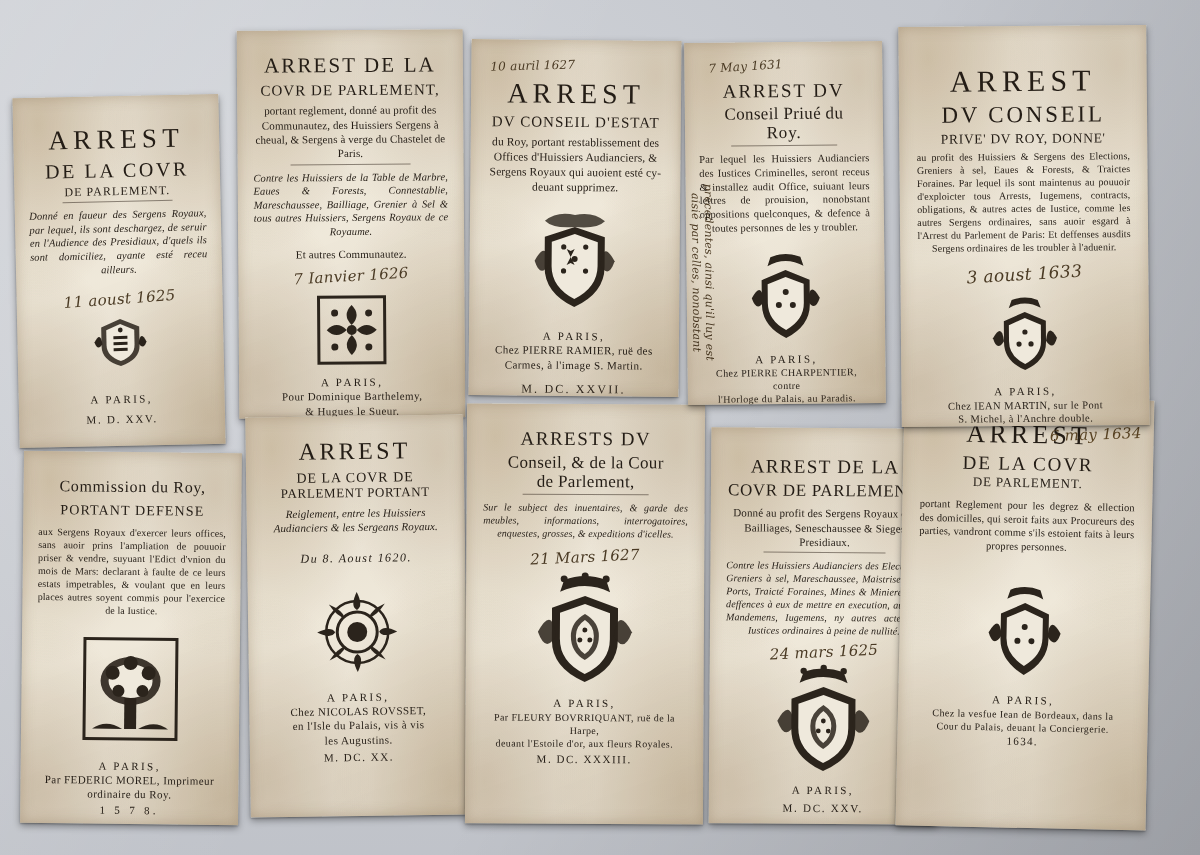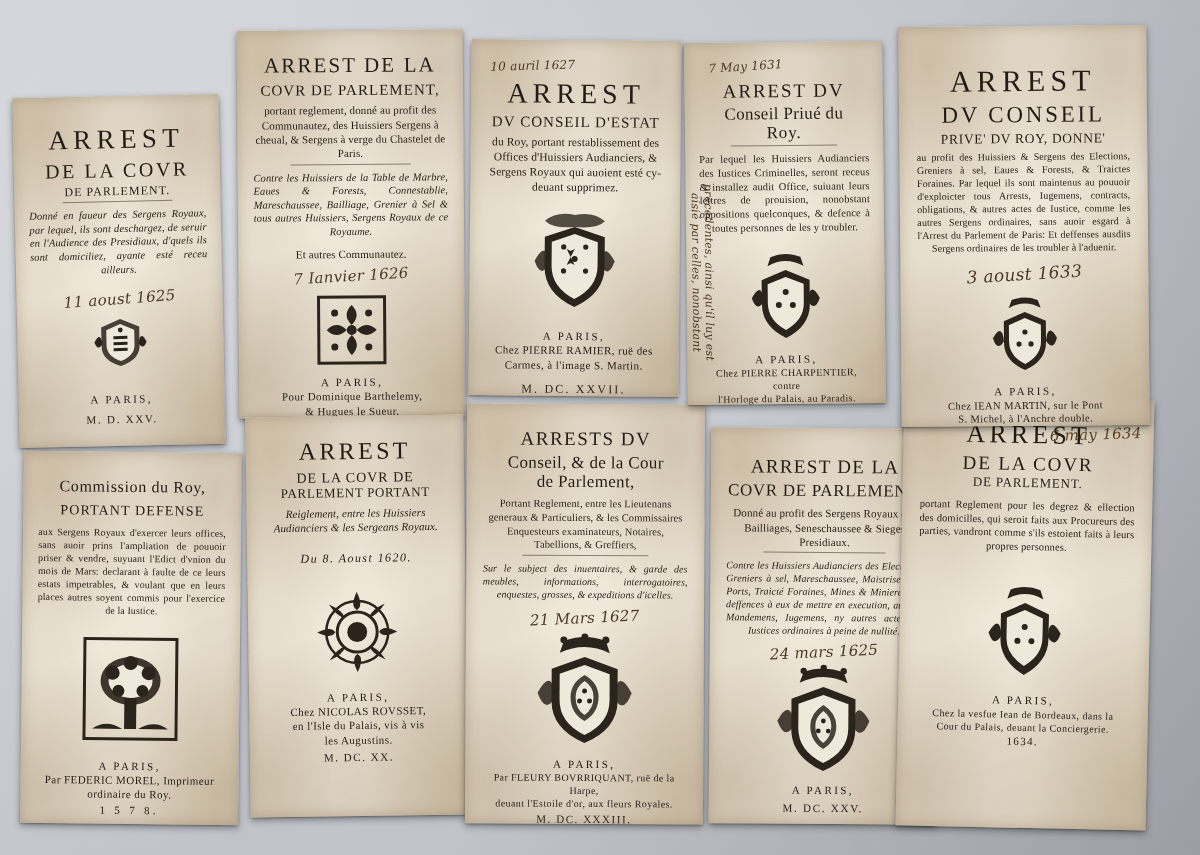--- a/index.html
+++ b/index.html
@@ -232,21 +232,20 @@
       <div class="imprint" style="letter-spacing:.18em;margin-top:10px;font-size:12px;">M. DC. XXVII.</div>
     </div>
     <div class="edge"></div>
   </div>
 
   <div class="sheet" style="left:466px;top:404px;width:238px;height:420px;transform:rotate(0.3deg);">
     <div class="inner" style="padding-top:24px;">
       <div class="ttl" style="font-size:19px;letter-spacing:.08em;">ARRESTS DV</div>
       <div class="ttl" style="font-size:17px;letter-spacing:.02em;margin-top:4px;">Conseil, &amp; de la Cour</div>
       <div class="ttl" style="font-size:17px;letter-spacing:.02em;">de Parlement,</div>
-      <div class="body" style="font-style:normal;font-size:10.5px;margin-top:6px;">Portant Reglement, entre les Lieutenans generaux &amp; Particuliers, &amp; les Commissaires Enquesteurs examinateurs, Notaires, Tabellions, &amp; Greffiers,</div>
       <div class="rule"></div>
       <div class="body just" style="font-size:10px;">Sur le subject des inuentaires, &amp; garde des meubles, informations, interrogatoires, enquestes, grosses, &amp; expeditions d'icelles.</div>
       <div style="margin-top:8px;"><span class="ms" style="font-size:15px;">21 Mars 1627</span></div>
       <svg class="orn" width="110" height="118" viewBox="0 0 110 118" style="margin-top:4px;">
         <g fill="#2b241c">
           <path d="M30 22 q25 -12 50 0 l-4 -12 q-21 -8 -42 0z"></path>
           <circle cx="34" cy="9" r="3.5"></circle>
             <circle cx="55" cy="6" r="3.5"></circle>
             <circle cx="76" cy="9" r="3.5"></circle>
           <path d="M55 26 L88 38 L88 70 Q88 98 55 112 Q22 98 22 70 L22 38 Z"></path>

